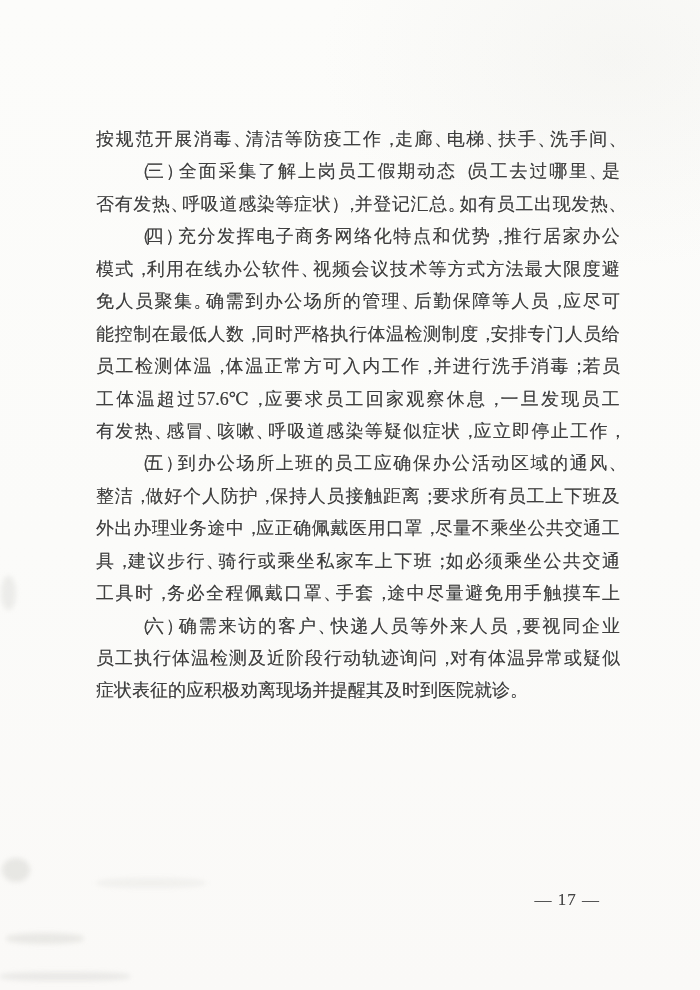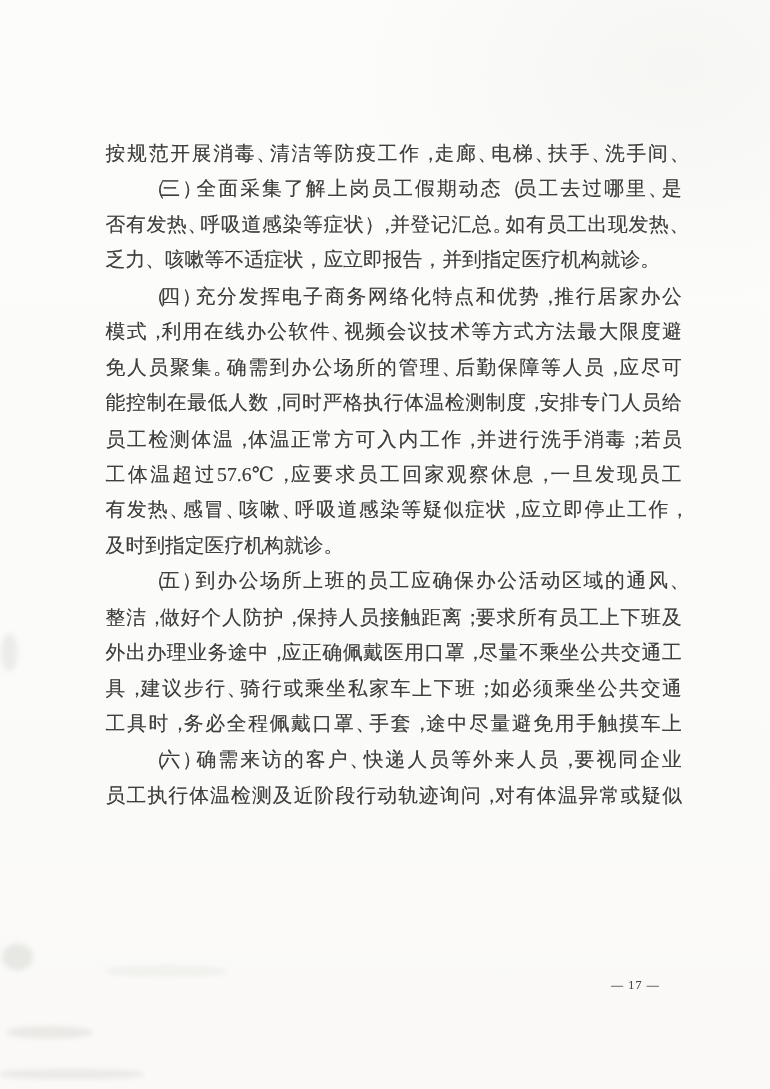--- a/index.html
+++ b/index.html
@@ -46,21 +46,21 @@
   }
   .line.just span.punct {
     width: 11px;
     overflow: visible;
   }
   .line.indent { padding-left: 37px; }
   .page-number {
     position: absolute;
     top: 890px;
     right: 100px;
-    font-size: 11px;
+    font-size: 17px;
     color: #454545;
     letter-spacing: 1px;
     text-shadow: 0 0 0.5px rgba(70,70,70,0.5);
   }
   .smudge {
     position: absolute;
     pointer-events: none;
     filter: blur(2.5px);
   }
   .s1 { left: 2px;  top: 858px; width: 28px;  height: 24px; background: rgba(192,192,186,0.32); border-radius: 50%; }
@@ -164,21 +164,20 @@
         <span>如</span>
         <span>有</span>
         <span>员</span>
         <span>工</span>
         <span>出</span>
         <span>现</span>
         <span>发</span>
         <span>热</span>
         <span class="punct">、</span>
       </div>
-      <div class="line">乏力、咳嗽等不适症状，应立即报告，并到指定医疗机构就诊。</div>
       <div class="line indent just">
         <span class="punct">（</span>
         <span>四</span>
         <span class="punct">）</span>
         <span>充</span>
         <span>分</span>
         <span>发</span>
         <span>挥</span>
         <span>电</span>
         <span>子</span>
@@ -372,21 +371,20 @@
         <span class="punct">，</span>
         <span>应</span>
         <span>立</span>
         <span>即</span>
         <span>停</span>
         <span>止</span>
         <span>工</span>
         <span>作</span>
         <span class="punct">，</span>
       </div>
-      <div class="line">及时到指定医疗机构就诊。</div>
       <div class="line indent just">
         <span class="punct">（</span>
         <span>五</span>
         <span class="punct">）</span>
         <span>到</span>
         <span>办</span>
         <span>公</span>
         <span>场</span>
         <span>所</span>
         <span>上</span>
@@ -581,16 +579,17 @@
         <span>对</span>
         <span>有</span>
         <span>体</span>
         <span>温</span>
         <span>异</span>
         <span>常</span>
         <span>或</span>
         <span>疑</span>
         <span>似</span>
       </div>
+      <div class="line">症状表征的应积极劝离现场并提醒其及时到医院就诊。</div>
     </div>
 
   <div class="page-number">— 17 —</div>
 </div>
 
 </body></html>

